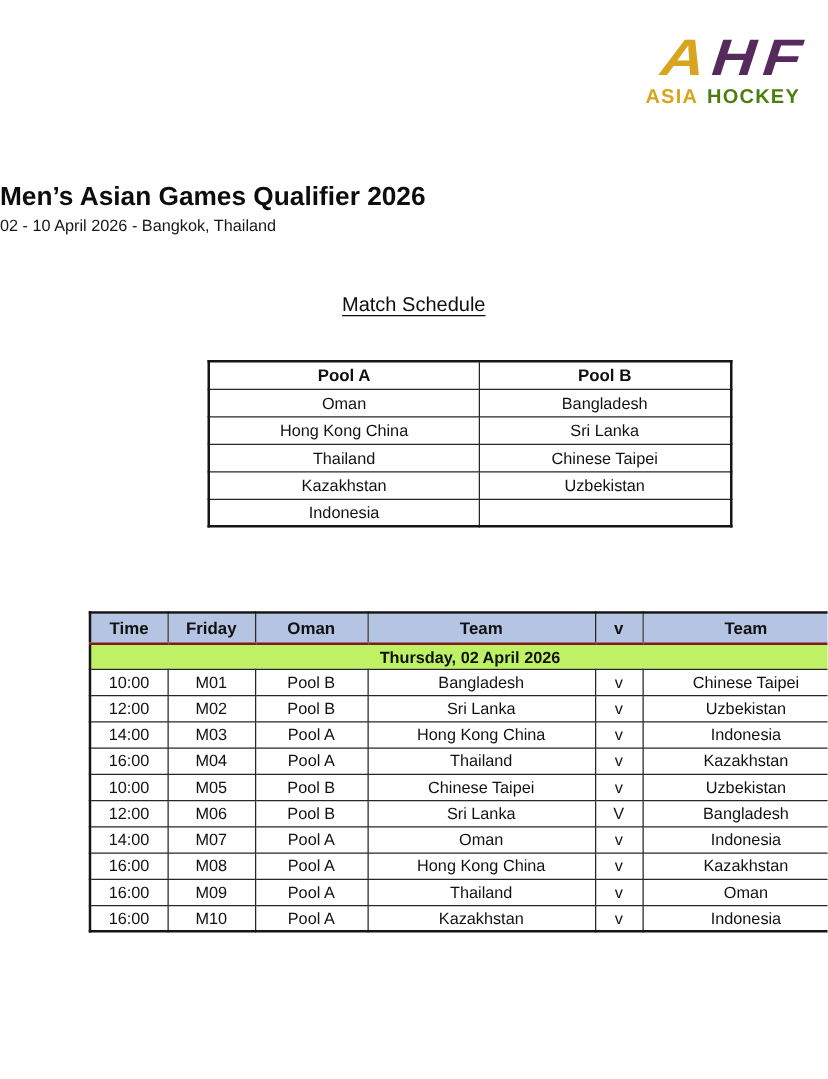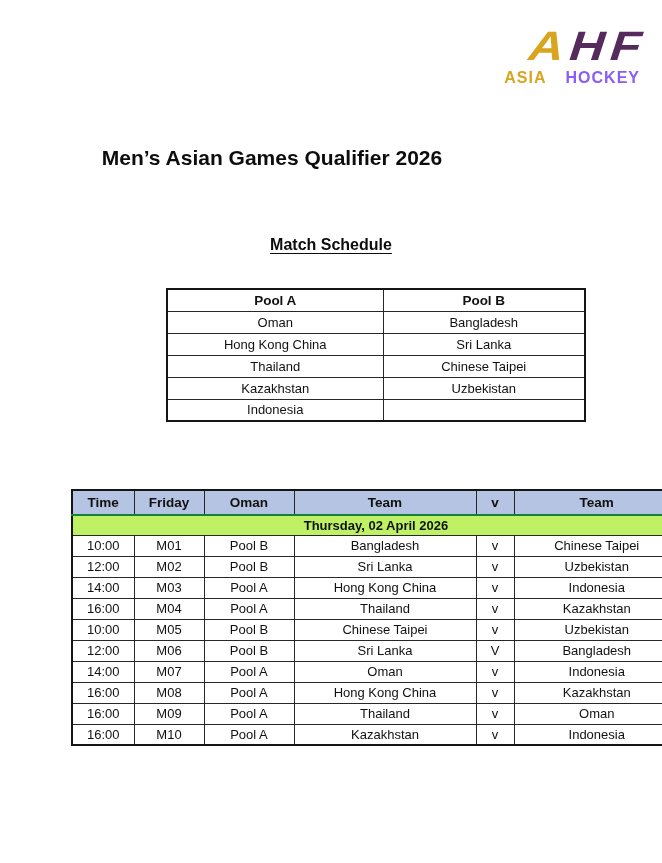--- a/index.html
+++ b/index.html
@@ -31,41 +31,41 @@
   }
   .logo-a   { color: #D7A51E; }
   .logo-hf  { color: #572A5E; }
   .logo-word {
     margin-top: 3px;
     font-weight: 800;
     font-size: 16px;
     letter-spacing: 1px;
     white-space: nowrap;
   }
-  .word-asia   { color: #D7A51E; margin-right: 19px; }
-  .word-hockey { color: #8b5cf6; }
+  .word-asia   { color: #D7A51E; margin-right: 7px; }
+  .word-hockey { color: #4d7c0f; }
 
   
   .title-block {
     position: absolute;
     top: 146px;
     left: 0;
     width: 544px;
-    text-align: center;
+    text-align: left;
   }
   .event-title { font-size: 21px; font-weight: bold; color: #0d0d0d; }
   .event-subtitle { font-size: 13px; margin-top: 3px; color: #161616; }
   .section-heading {
     position: absolute;
     top: 236px;
     left: 0;
     width: 662px;
     text-align: center;
     font-size: 16px;
-    font-weight: bold;
+    font-weight: normal;
     text-decoration: underline;
     text-underline-offset: 3px;
     color: #0d0d0d;
   }
 
   
   table { border-collapse: collapse; table-layout: fixed; margin-left: 43px; }
   td, th { overflow: hidden; white-space: nowrap; }
 
   
@@ -87,40 +87,41 @@
     border: 1px solid #272727;
     text-align: center;
     vertical-align: middle;
     font-size: 13px;
   }
   .schedule-table th {
     height: 25px;
     font-weight: bold;
     font-size: 13.5px;
     background: #b5c4e3;
-    border-bottom: 2px solid #15803d;
+    border-bottom: 2px solid #7f1d1d;
   }
   .schedule-table td { height: 21px; }
   .schedule-table tr.date-row td {
     height: 20px;
     background: #bef264;
     font-weight: bold;
     font-size: 13px;
   }
 </style>
 </head>
 <body>
 
 <div class="logo">
   <div class="logo-mark"><span class="logo-a">A</span><span class="logo-hf">HF</span></div>
   <div class="logo-word"><span class="word-asia">ASIA</span><span class="word-hockey">HOCKEY</span></div>
 </div>
 
 <div class="title-block">
   <div class="event-title">Men’s Asian Games Qualifier 2026</div>
+  <div class="event-subtitle">02 - 10 April 2026 - Bangkok, Thailand</div>
 </div>
 
 <div class="section-heading">Match Schedule</div>
 
 <div class="pools-wrap">
   <table class="pools-table">
     <colgroup>
         <col style="width:216px">
         <col style="width:202px">
       </colgroup>

